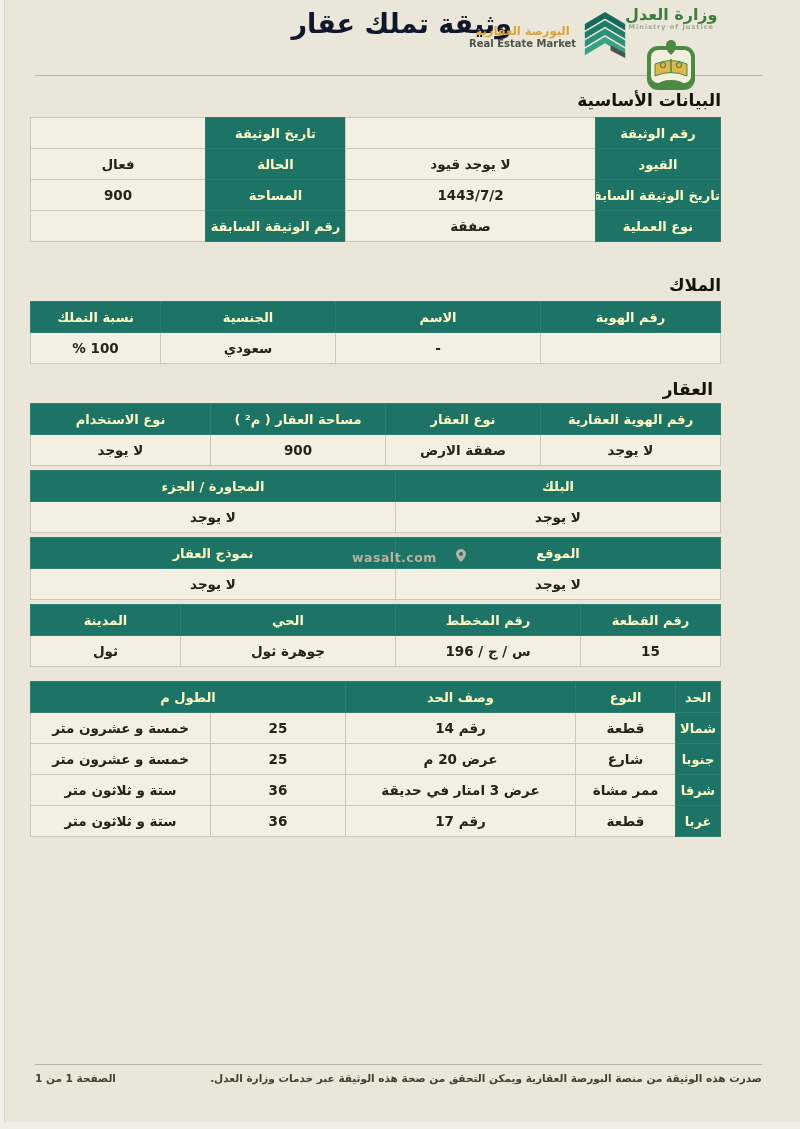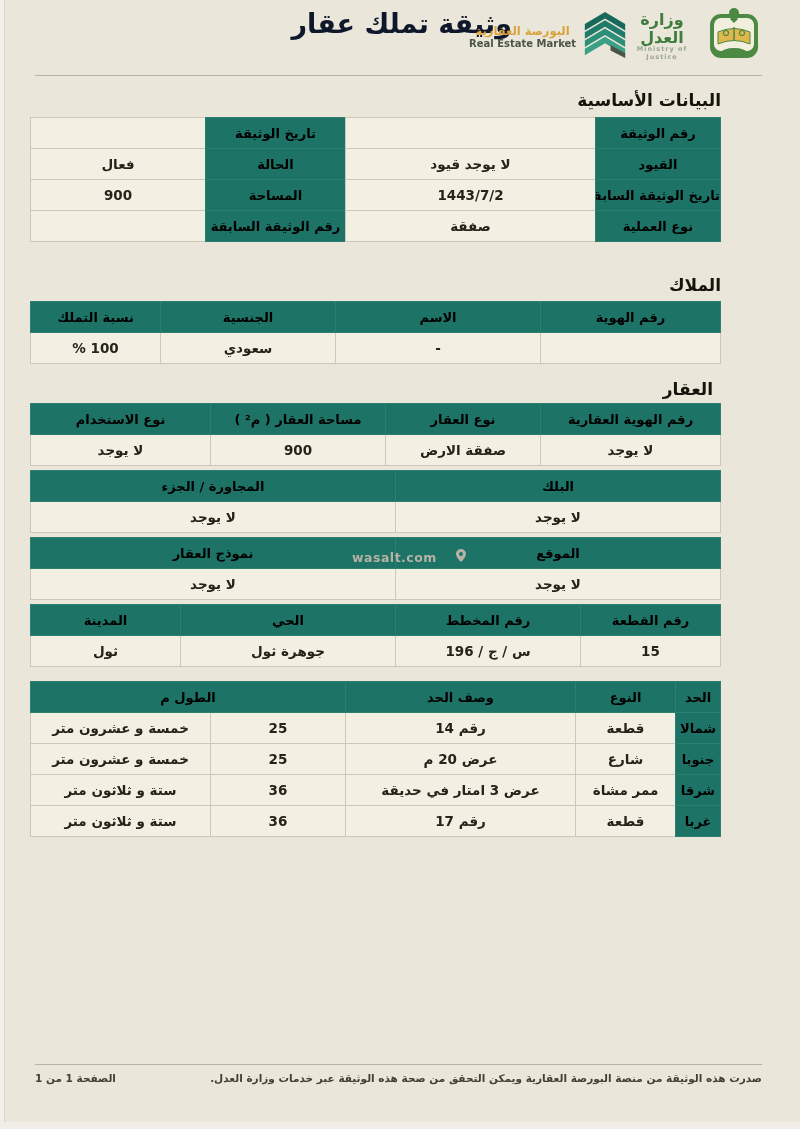--- a/index.html
+++ b/index.html
@@ -13,35 +13,35 @@
   .edge-bottom { position:absolute; left:0; bottom:0; width:100%; height:7px; background:#f0eee6; }
 
   
   .header { position:relative; height:76px; margin:0 38px 0 35px; border-bottom:1px solid #b7b3a5; }
   .doc-title { position:absolute; left:227px; top:8px; width:250px; text-align:right;
                font-size:27px; font-weight:bold; color:#0f172a; letter-spacing:1px; }
   .rem-logo { position:absolute; left:434px; top:12px; display:flex; align-items:center; gap:7px; direction:ltr; }
   .rem-text { text-align:center; line-height:1.15; }
   .rem-ar { font-size:11.5px; font-weight:bold; color:#d9a33c; letter-spacing:1px;text-align:center; }
   .rem-en { font-size:10px; font-weight:bold; color:#4a5548; }
-  .moj-logo { position:absolute; left:590px; top:6px; display:flex; align-items:center; gap:7px; direction:ltr; }
+  .moj-logo { position:absolute; left:590px; top:6px; display:flex; align-items:center; gap:7px; direction:ltr;flex-direction:column; }
   .moj-text { text-align:center; line-height:1.1; }
   .moj-ar { font-size:16px; font-weight:bold; color:#3f7d3f; }
   .moj-en { font-size:6.5px; font-weight:bold; color:#9aa78e; letter-spacing:1px; }
 
   
   .content { padding:0 79px; }
   .section-title { font-size:17px; font-weight:bold; color:#14130c; text-align:right; }
   .st-basic   { margin:14px 0 7px; }
   .st-owners  { margin:33px 0 6px; }
   .st-property{ margin:15px 8px 4px; }
 
   table { border-collapse:collapse; table-layout:fixed; width:690px; }
   td { height:31px; text-align:center; vertical-align:middle; overflow:hidden; white-space:nowrap; }
-  .gh { background:#1c7366; color:#000000; font-weight:bold; font-size:13px; border:1px solid #2c7f71; }
+  .gh { background:#1c7366; color:#fef9c3; font-weight:bold; font-size:13px; border:1px solid #2c7f71; }
   .vc { background:#f3f0e3; color:#26241a; font-weight:bold; font-size:13.5px; border:1px solid #ccc8b9; }
   .sub { margin-top:4px; }
   .bounds { margin-top:14px; }
 
   .watermark { position:absolute; left:352px; top:549px; direction:ltr; display:flex; align-items:center; gap:19px;
                color:#b6b2a6; font-size:12.5px; font-weight:bold; letter-spacing:.5px; z-index:5; }
 
   
   .footer-rule { position:absolute; top:1064px; left:35px; right:38px; border-top:1px solid #b7b3a5; }
   .footer { position:absolute; top:1072px; left:35px; right:38px; display:flex; justify-content:space-between;

